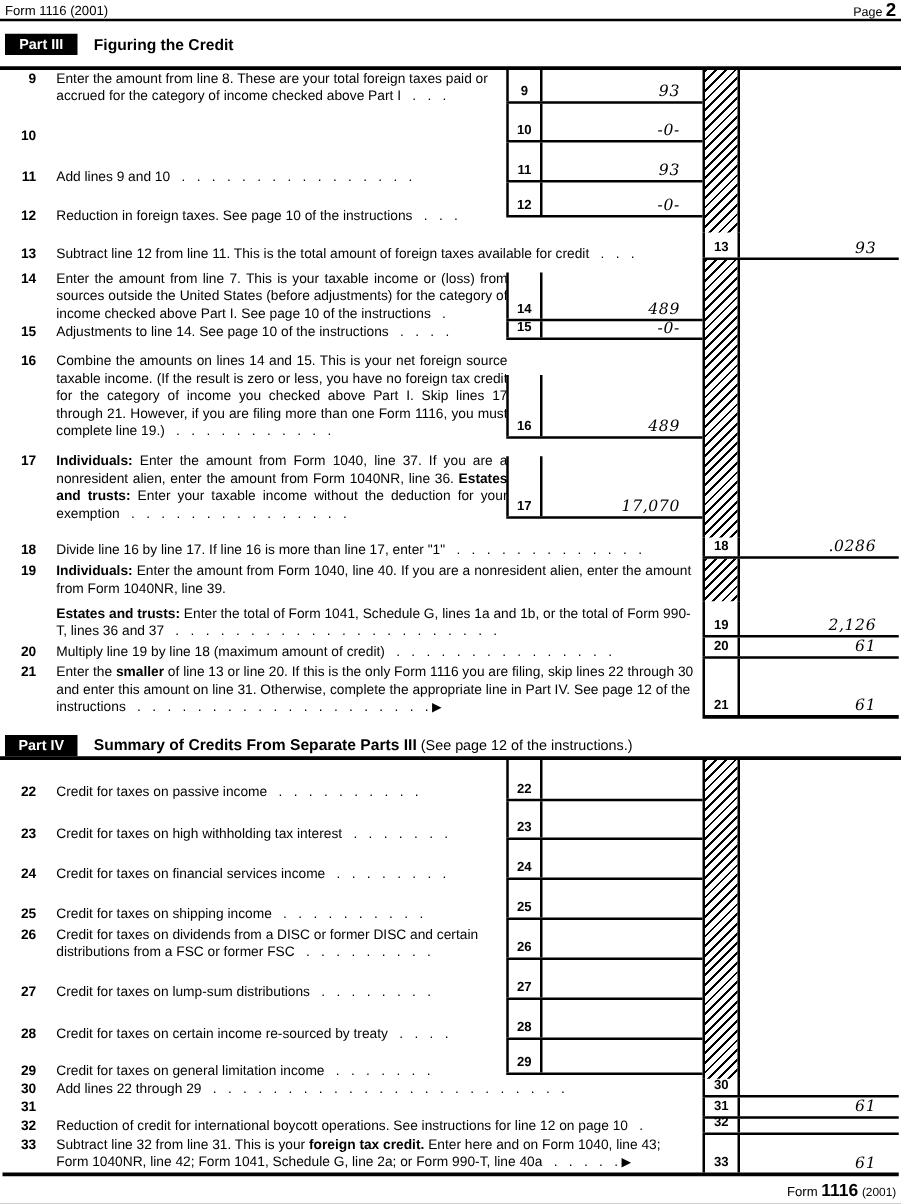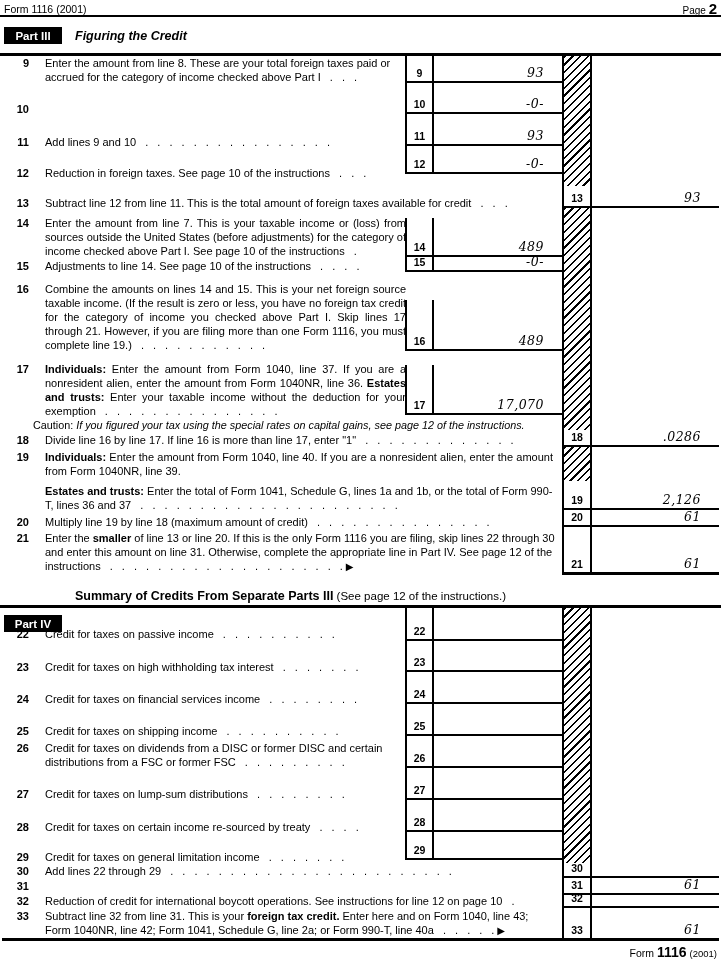--- a/index.html
+++ b/index.html
@@ -41,21 +41,21 @@
 </head>
 <body>
 
 <div class="page">
 
   <div class="hdrL">Form 1116 (2001)</div>
   <div class="hdrR"><span>Page</span> <b>2</b></div>
   <div class="hline" style="left:0;top:15px;width:721px;height:2px;"></div>
 
   <div class="badge" style="top:27px;">Part III</div>
-  <div class="sect-title" style="top:29px;font-style:italic;">Figuring the Credit</div>
+  <div class="sect-title" style="top:29px;">Figuring the Credit</div>
   <div class="hline" style="left:0;top:53px;width:721px;height:3px;"></div>
 
   <div class="hatch" style="top:56px;height:130px;"></div>
   <div class="hatch" style="top:208px;height:222px;"></div>
   <div class="hatch" style="top:447px;height:34px;"></div>
   <div class="hatch" style="top:608px;height:255px;"></div>
 
   <div class="item" style="left:8px;top:56px;width:395px;">
     <span class="no">9</span>
     <span class="txt"><span>Enter the amount from line 8. These are your total foreign taxes paid or accrued for the category of income checked above Part I</span><span class="dots"> . . .</span></span>
@@ -84,21 +84,20 @@
     <span class="txt"><span>Adjustments to line 14. See page 10 of the instructions</span><span class="dots"> . . . .</span></span>
   </div>
   <div class="item just" style="left:8px;top:282px;width:398px;">
     <span class="no">16</span>
     <span class="txt"><span>Combine the amounts on lines 14 and 15. This is your net foreign source taxable income. (If the result is zero or less, you have no foreign tax credit for the category of income you checked above Part I. Skip lines 17 through 21. However, if you are filing more than one Form 1116, you must complete line 19.)</span><span class="dots"> . . . . . . . . . . .</span></span>
   </div>
   <div class="item just" style="left:8px;top:362px;width:398px;">
     <span class="no">17</span>
     <span class="txt"><span style="font-weight: bold;">Individuals:</span><span> Enter the amount from Form 1040, line 37. If you are a nonresident alien, enter the amount from Form 1040NR, line 36. </span><span style="font-weight: bold;">Estates and trusts:</span><span> Enter your taxable income without the deduction for your exemption</span><span class="dots"> . . . . . . . . . . . . . . .</span></span>
   </div>
-  <div class="caution" style="top:419px;"><span>Caution: </span><span style="font-style: italic;">If you figured your tax using the special rates on capital gains, see page 12 of the instructions.</span></div>
   <div class="item" style="left:8px;top:433px;width:545px;">
     <span class="no">18</span>
     <span class="txt"><span>Divide line 16 by line 17. If line 16 is more than line 17, enter "1"</span><span class="dots"> . . . . . . . . . . . . .</span></span>
   </div>
   <div class="item just" style="left:8px;top:450px;width:545px;">
     <span class="no">19</span>
     <span class="txt"><span style="font-weight: bold;">Individuals:</span><span> Enter the amount from Form 1040, line 40. If you are a nonresident alien, enter the amount from Form 1040NR, line 39.</span></span>
   </div>
   <div class="item" style="left:8px;top:484px;width:545px;">
     <span class="no"></span>
@@ -160,21 +159,21 @@
   </div>
   <div class="rbox" style="top:510px;height:17px;">
     <span class="bno">20</span>
     <span class="amt">61</span>
   </div>
   <div class="rbox thickb" style="top:527px;height:48px;">
     <span class="bno">21</span>
     <span class="amt">61</span>
   </div>
 
-  <div class="badge" style="top:588px;margin-top:27px;">Part IV</div>
+  <div class="badge" style="top:588px;">Part IV</div>
   <div class="sect-title" style="top:589px;"><span>Summary of Credits From Separate Parts III</span><span class="sect-note"> (See page 12 of the instructions.)</span></div>
   <div class="hline" style="left:0;top:605px;width:721px;height:3px;"></div>
 
   <div class="item" style="left:8px;top:627px;width:398px;">
     <span class="no">22</span>
     <span class="txt"><span>Credit for taxes on passive income</span><span class="dots">  . . . . . . . . . .</span></span>
   </div>
   <div class="item" style="left:8px;top:660px;width:398px;">
     <span class="no">23</span>
     <span class="txt"><span>Credit for taxes on high withholding tax interest</span><span class="dots"> . . . . . . .</span></span>

